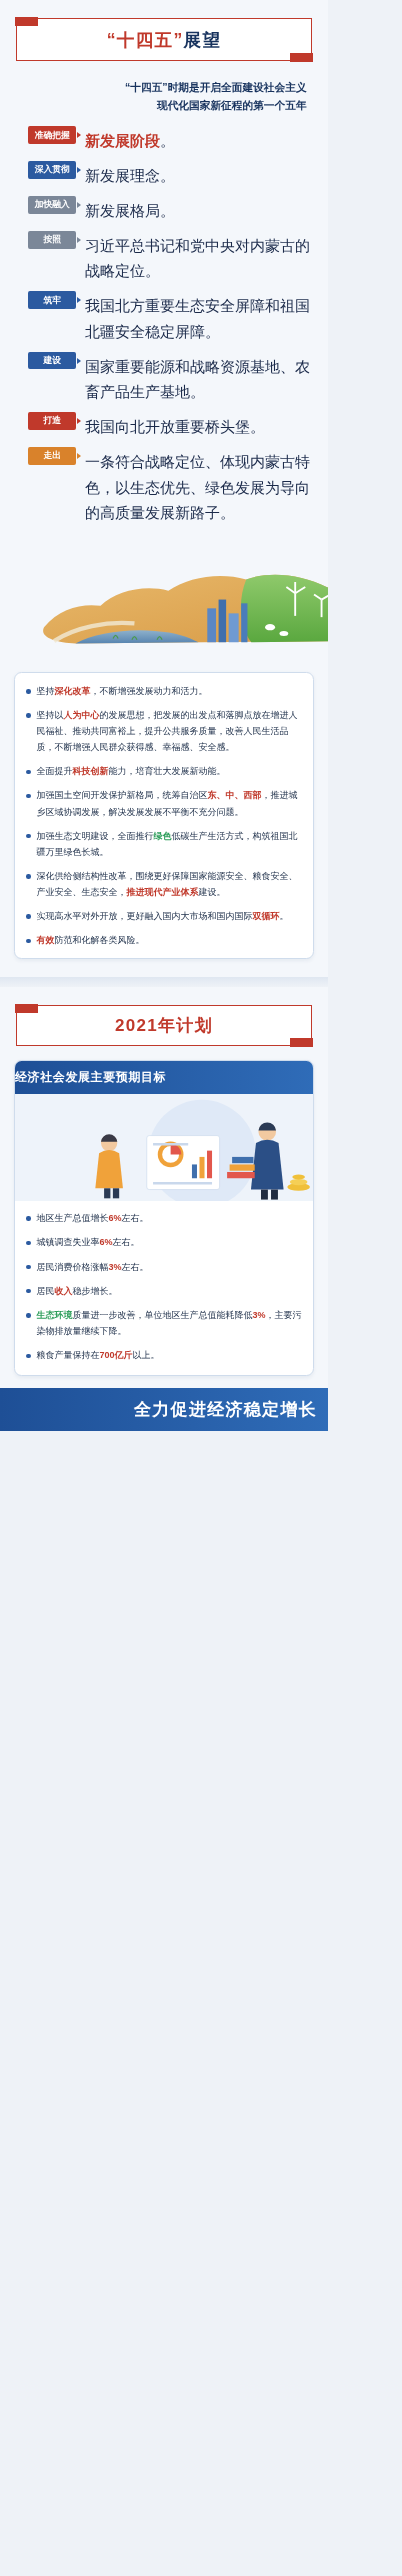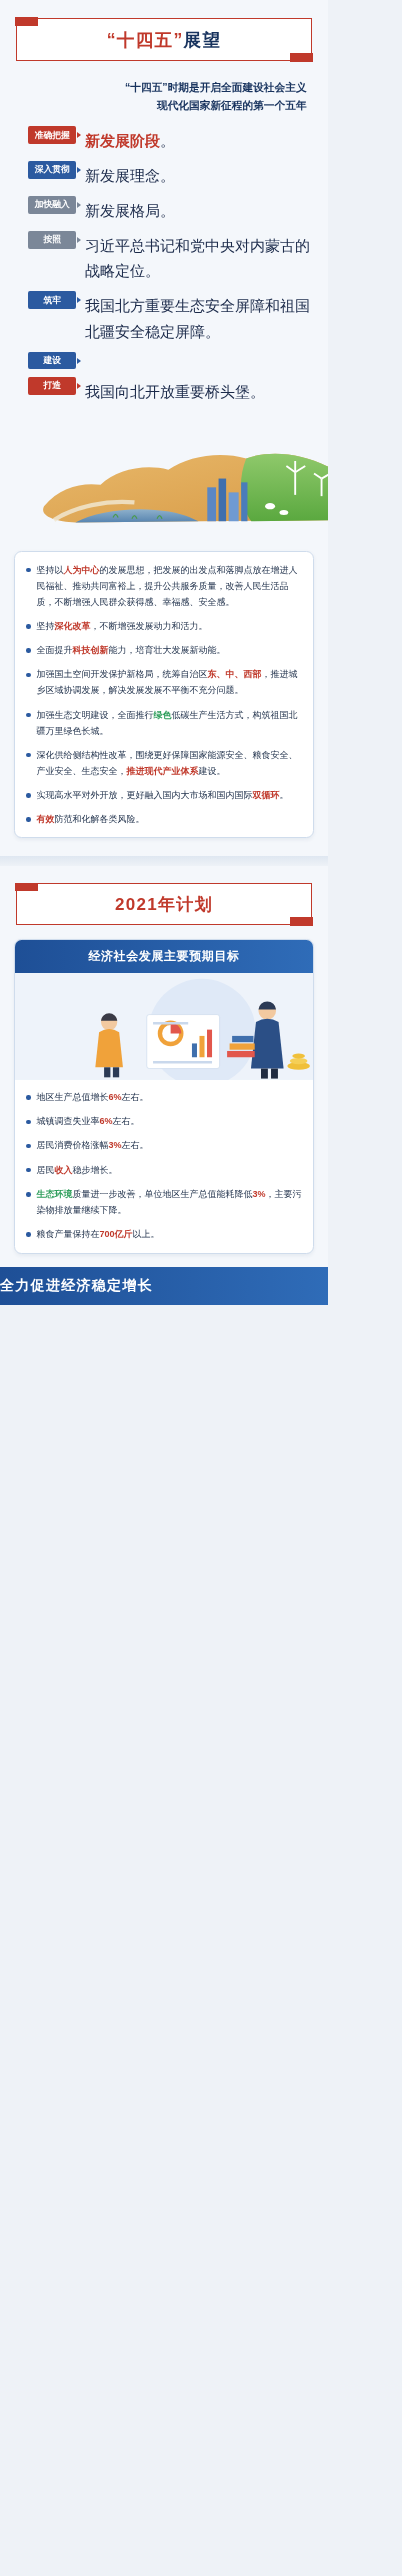--- a/index.html
+++ b/index.html
@@ -160,42 +160,41 @@
     margin: 14px 14px 0 14px;
     background: #ffffff;
     border: 0.6px solid #cfdcec;
     border-radius: 7.5px;
     overflow: hidden;
     box-shadow: 0 1.3px 3.8px rgba(40,70,120,0.07);
   }
   .blue-head {
     background: linear-gradient(90deg, #1e4f96, #2f6cb8);
     color: #fff;
-    text-align: center;
     font-size: 12px;
     font-weight: bold;
     letter-spacing: 0.6px;
     padding: 8.2px 0;
   }
   .illus {
     background: #f0f4fa;
     padding: 0;
   }
   .illus svg { display: block; }
   .blue-card .bullets { padding: 8.8px 11.3px 10px 11.3px; }
 
   .footer-bar {
     margin: 12.6px 0 0 0;
     background: linear-gradient(90deg, #1e4f96, #2f6cb8);
     color: #fff;
-    text-align: left;
-    font-size: 14px;
+    text-align: right;
+    font-size: 17px;
     font-weight: bold;
     letter-spacing: 1.3px;
-    padding: 10px 0;
+    padding: 10px 11px;
   }
 </style>
 </head>
 <body>
 
 <div class="page">
 
   <div class="sec1">
 
     <div class="title-banner">
@@ -225,24 +224,29 @@
       <div class="row">
         <div class="tag t-gray">按照</div>
         <div class="row-text">习近平总书记和党中央对内蒙古的战略定位。</div>
       </div>
       <div class="row">
         <div class="tag t-blue">筑牢</div>
         <div class="row-text">我国北方重要生态安全屏障和祖国北疆安全稳定屏障。</div>
       </div>
       <div class="row">
         <div class="tag t-blue">建设</div>
+        <div class="row-text">国家重要能源和战略资源基地、农畜产品生产基地。</div>
       </div>
       <div class="row">
         <div class="tag t-red">打造</div>
         <div class="row-text">我国向北开放重要桥头堡。</div>
+      </div>
+      <div class="row">
+        <div class="tag t-orange">走出</div>
+        <div class="row-text">一条符合战略定位、体现内蒙古特色，以生态优先、绿色发展为导向的高质量发展新路子。</div>
       </div>
     </div>
 
     <div class="map-wrap">
       <svg class="map-svg" width="402" height="135" viewBox="0 0 640 215" xmlns="http://www.w3.org/2000/svg">
         <defs>
           <linearGradient id="gGreen" x1="0" y1="0" x2="0" y2="1">
             <stop offset="0%" stop-color="#8fc96b"></stop>
               <stop offset="100%" stop-color="#5aa83f"></stop>
           </linearGradient>
@@ -296,25 +300,25 @@
           <path d="M180,168 q4,-10 8,0"></path>
             <path d="M210,170 q4,-10 8,0"></path>
             <path d="M250,170 q4,-10 8,0"></path>
         </g>
       </svg>
     </div>
 
     <div class="bullet-card">
       <div class="bullet">
         <span class="dot"></span>
+        <span><span>坚持</span><span class="red">深化改革</span><span>，不断增强发展动力和活力。</span></span>
+      </div>
+      <div class="bullet">
+        <span class="dot"></span>
         <span><span>坚持以</span><span class="red">人为中心</span><span>的发展思想，把发展的出发点和落脚点放在增进人民福祉、推动共同富裕上，提升公共服务质量，改善人民生活品质，不断增强人民群众获得感、幸福感、安全感。</span></span>
-      </div>
-      <div class="bullet">
-        <span class="dot"></span>
-        <span><span>坚持</span><span class="red">深化改革</span><span>，不断增强发展动力和活力。</span></span>
       </div>
       <div class="bullet">
         <span class="dot"></span>
         <span><span>全面提升</span><span class="red">科技创新</span><span>能力，培育壮大发展新动能。</span></span>
       </div>
       <div class="bullet">
         <span class="dot"></span>
         <span><span>加强国土空间开发保护新格局，统筹自治区</span><span class="red">东、中、西部</span><span>，推进城乡区域协调发展，解决发展发展不平衡不充分问题。</span></span>
       </div>
       <div class="bullet">

